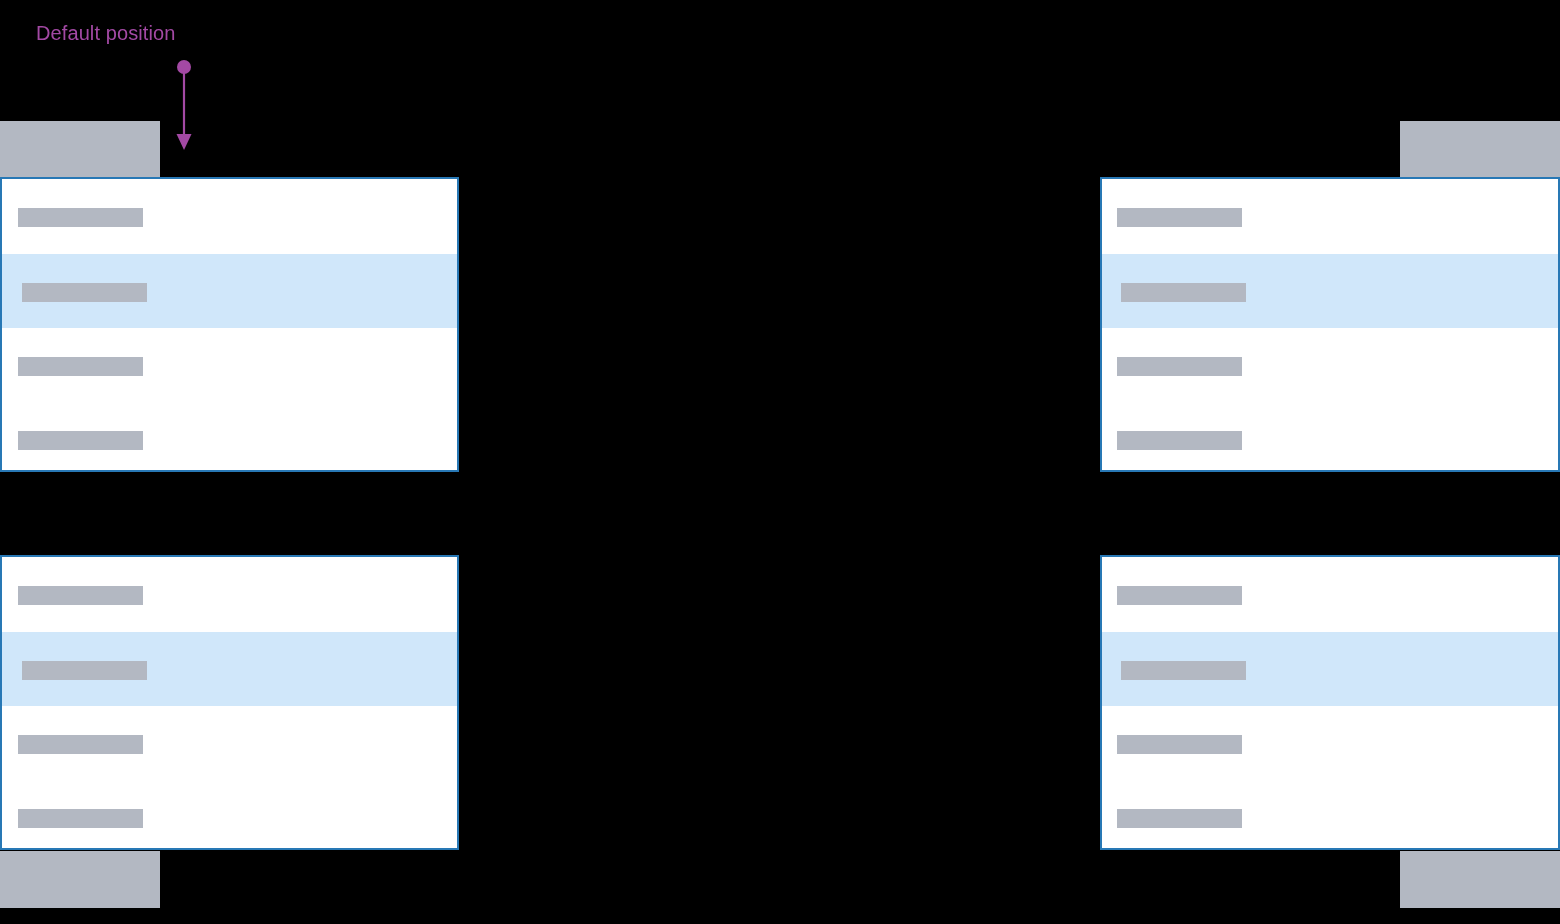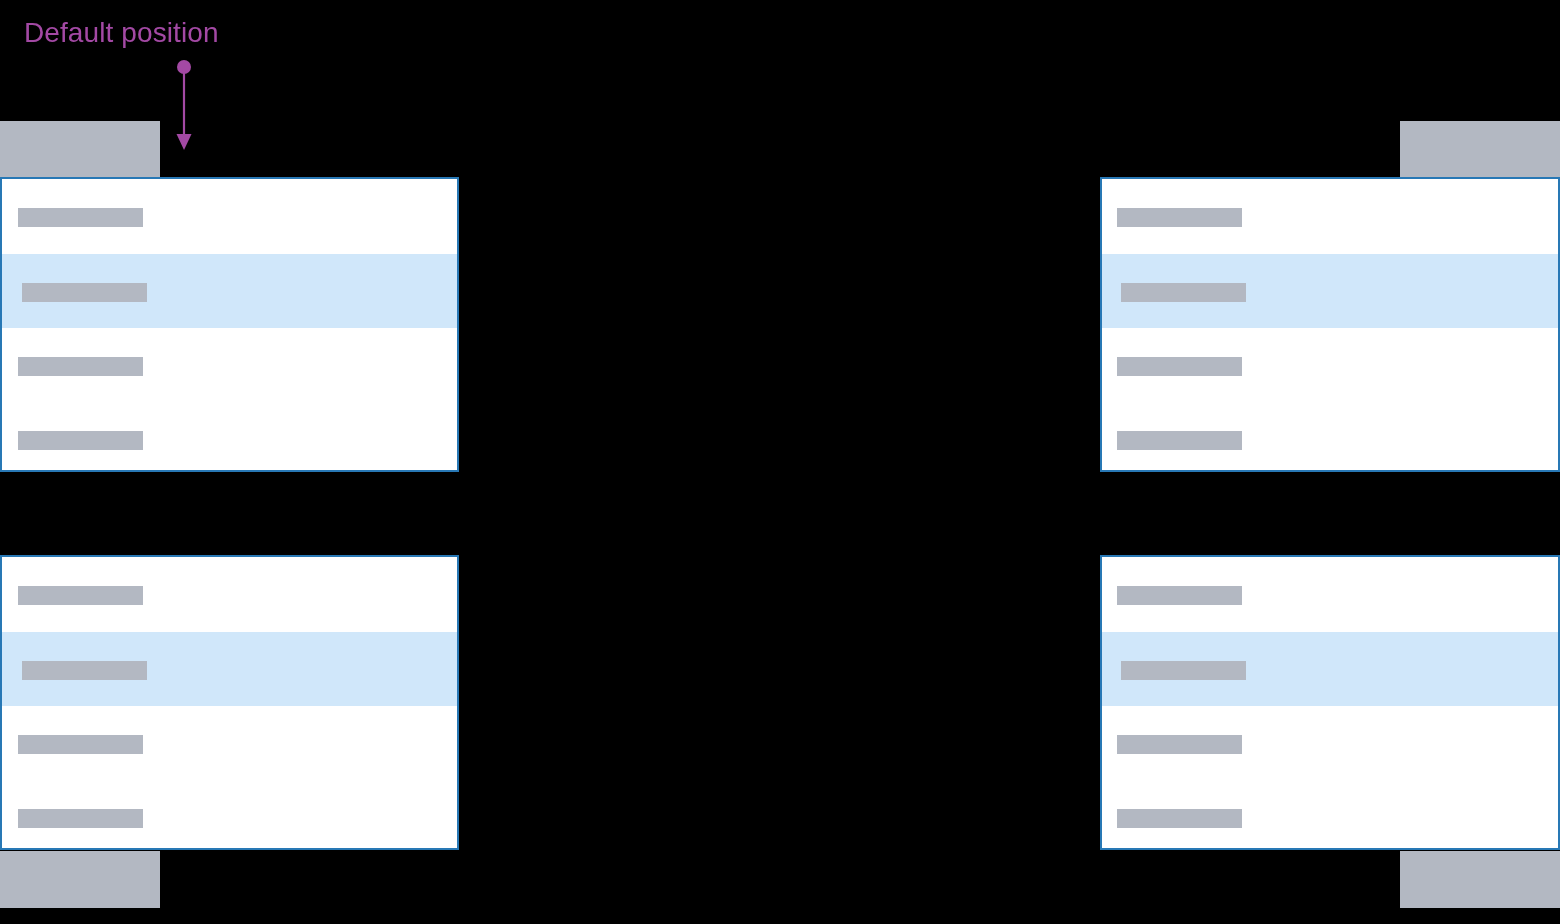--- a/index.html
+++ b/index.html
@@ -18,23 +18,23 @@
   
   #annotation-group {
     position: absolute;
     left: 0;
     top: 0;
     width: 260px;
     height: 170px;
   }
   #annotation-label {
     position: absolute;
-    left: 24px;
+    left: 36px;
     top: 20px;
-    font-size: 28px;
+    font-size: 20px;
     line-height: 26px;
     color: #a349a4;
     white-space: nowrap;
     letter-spacing: 0.1px;
   }
   #annotation-arrow {
     position: absolute;
     left: 160px;
     top: 55px;
     width: 60px;

